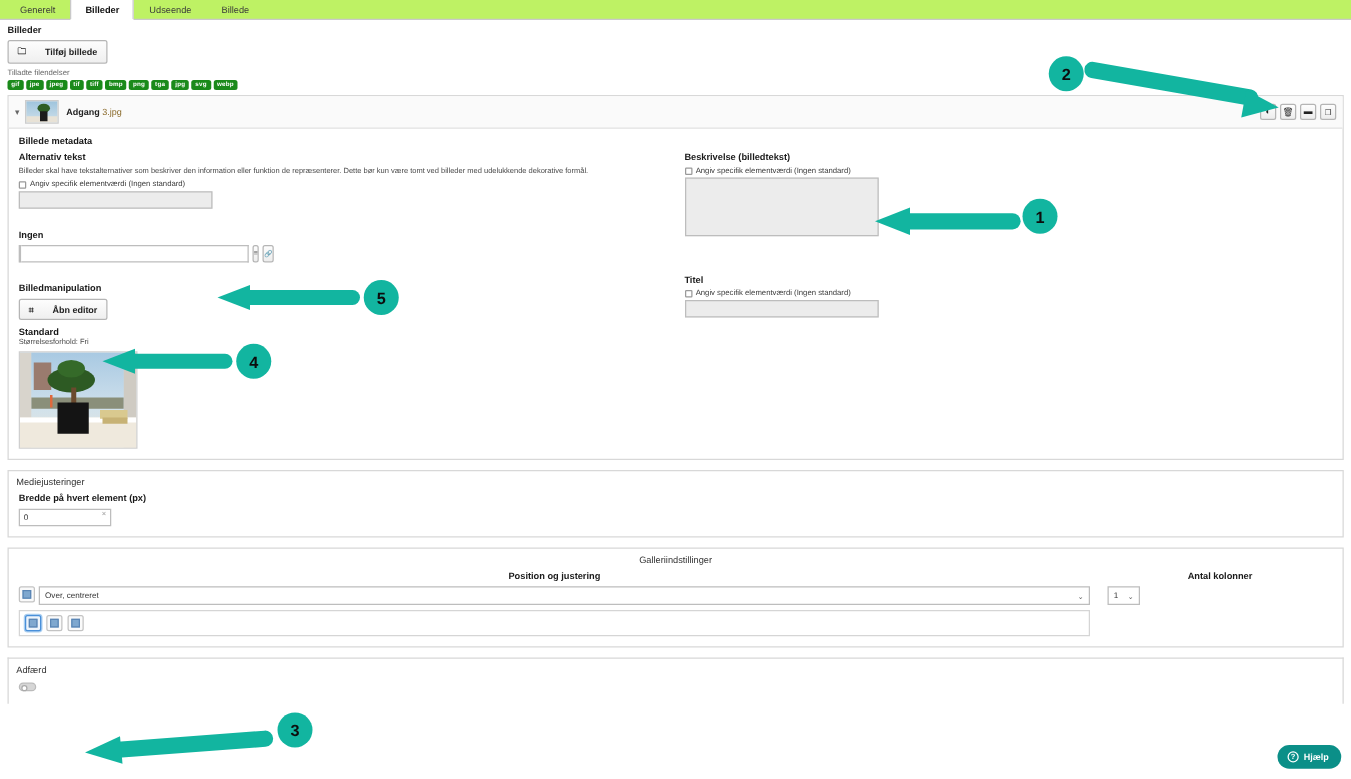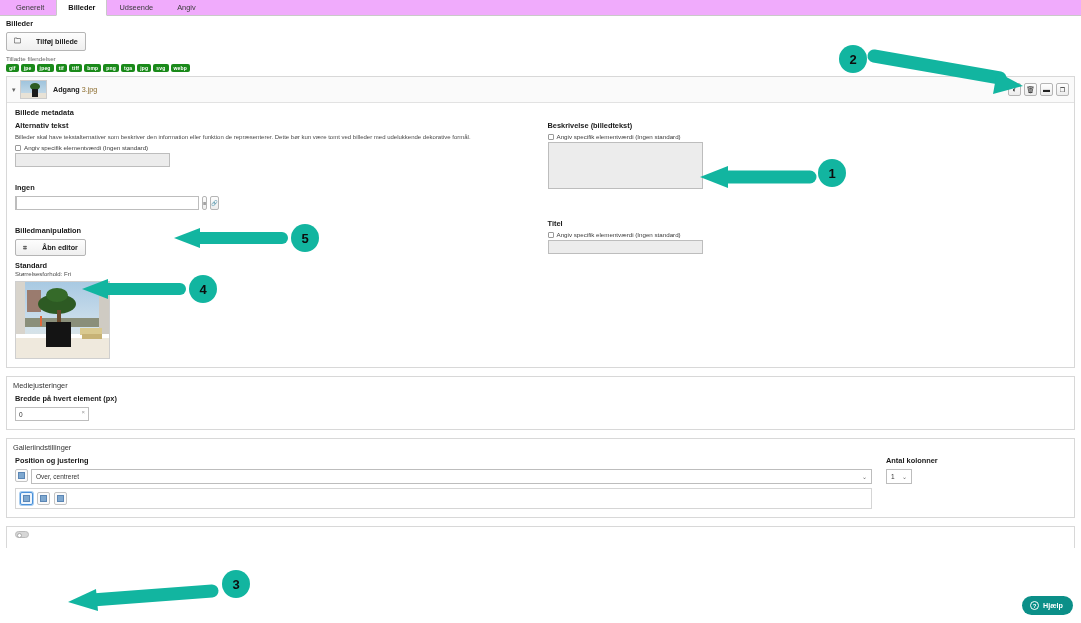--- a/index.html
+++ b/index.html
@@ -11,21 +11,21 @@
     font-size:7.5px;
     color:#222;
     position:relative;
     overflow:hidden;
   }
 
   
   .tabbar {
     height:16px;
     border-bottom:1px solid #c9c9c9;
-    background:#f0abfc;
+    background:#bef264;
     display:flex;
     align-items:flex-end;
     padding-left:4px;
   }
   .tab {
     padding:2px 11px 2px 11px;
     font-size:7.4px;
     color:#3a3a3a;
     border:1px solid transparent;
     border-bottom:none;
@@ -216,21 +216,21 @@
   }
   svg.arrow { position:absolute; overflow:visible; }
 </style>
 </head>
 <body>
 
 <div class="tabbar">
   <div class="tab">Generelt</div>
   <div class="tab active">Billeder</div>
   <div class="tab">Udseende</div>
-  <div class="tab">Angiv</div>
+  <div class="tab">Billede</div>
 </div>
 
 <div class="head-wrap">
   <div class="lbl-bold">Billeder</div>
   <div style="margin-top:4px;">
     <div class="btn">
       <span style="font-size:7px;">🗀</span>
       <span>Tilføj billede</span>
     </div>
   </div>
@@ -351,21 +351,21 @@
     <div class="col">
       <div class="lbl-bold">Bredde på hvert element (px)</div>
       <div class="numwrap" style="margin-top:4px;">
         <input class="txt white" value="0" style="">
         <span class="clr">×</span>
       </div>
     </div>
   </div>
 </div>
 
-<div class="panel" style="margin-top:8px;">
+<div class="panel" style="margin-top:8px;text-align:center;">
   <div class="sec-title">Galleriindstillinger</div>
   <div class="wide" style="padding-top:2px;">
     <div style="flex:1 1 auto;">
       <div class="lbl-bold">Position og justering</div>
       <div style="display:flex;gap:3px;margin-top:4px;align-items:stretch;">
         <span class="align-btn">
           <span class="align-glyph"></span>
         </span>
         <div class="select" style="flex:1 1 auto;">
           <span>Over, centreret</span>
@@ -388,20 +388,21 @@
       <div class="lbl-bold">Antal kolonner</div>
       <div class="select" style="width:26px;margin-top:4px;">
         <span>1</span>
         <span class="chev">⌄</span>
       </div>
     </div>
   </div>
 </div>
 
 <div class="panel" style="margin-top:8px;border-bottom:none;">
+  <div class="sec-title">Adfærd</div>
   <div style="padding:0 8px 10px 8px;">
     <div class="toggle" style="margin-top:4px;">
       <span class="knob"></span>
     </div>
   </div>
 </div>
 
 <div class="help-fab">
   <span class="qmark">?</span>
   <span>Hjælp</span>

